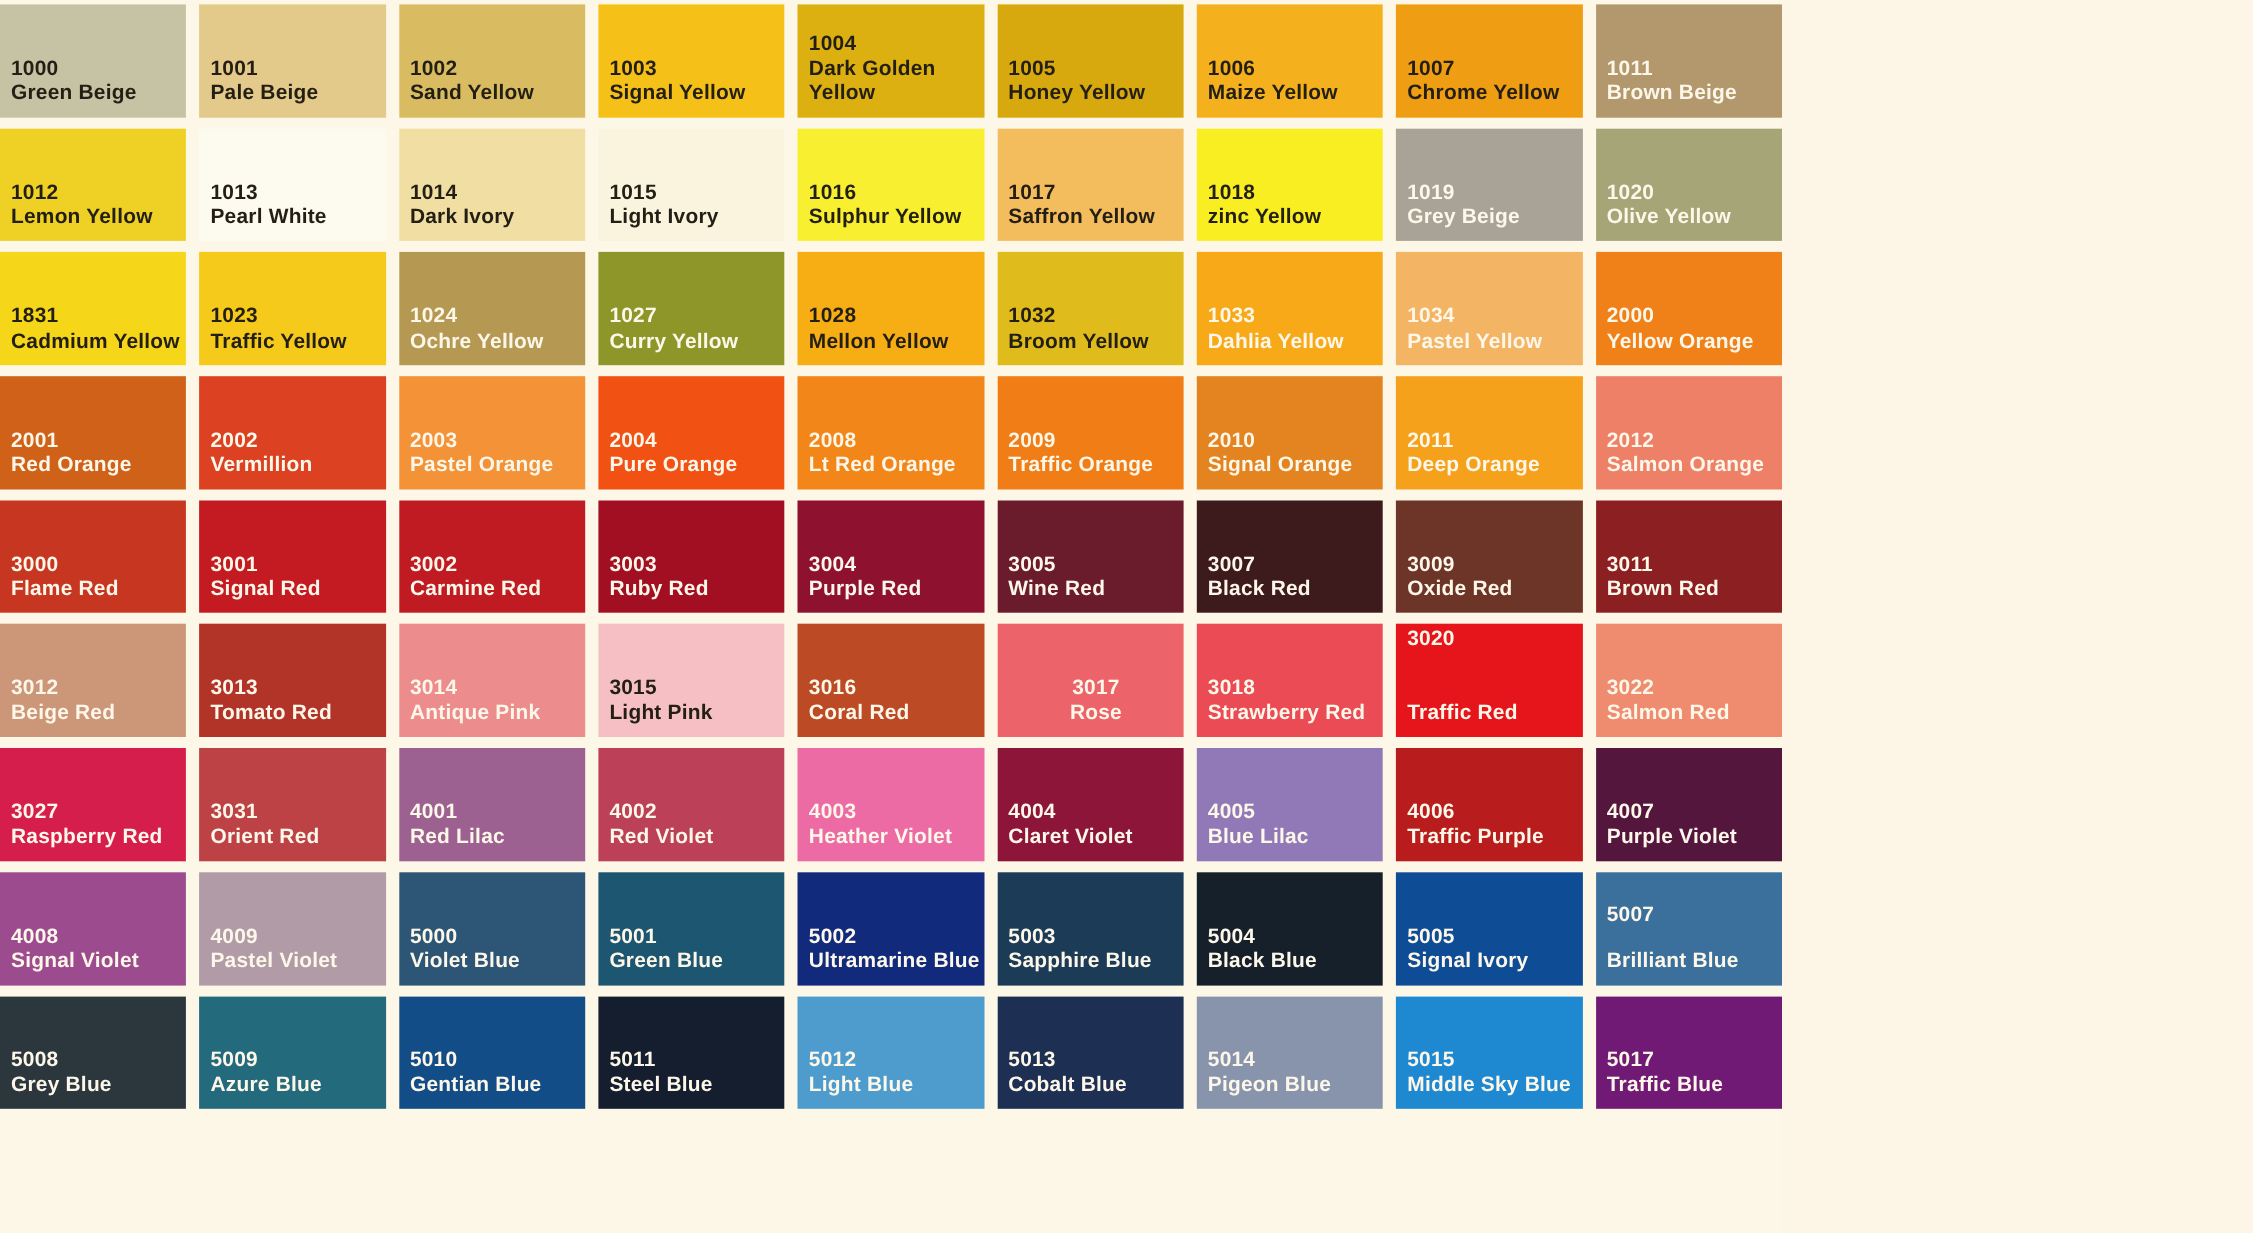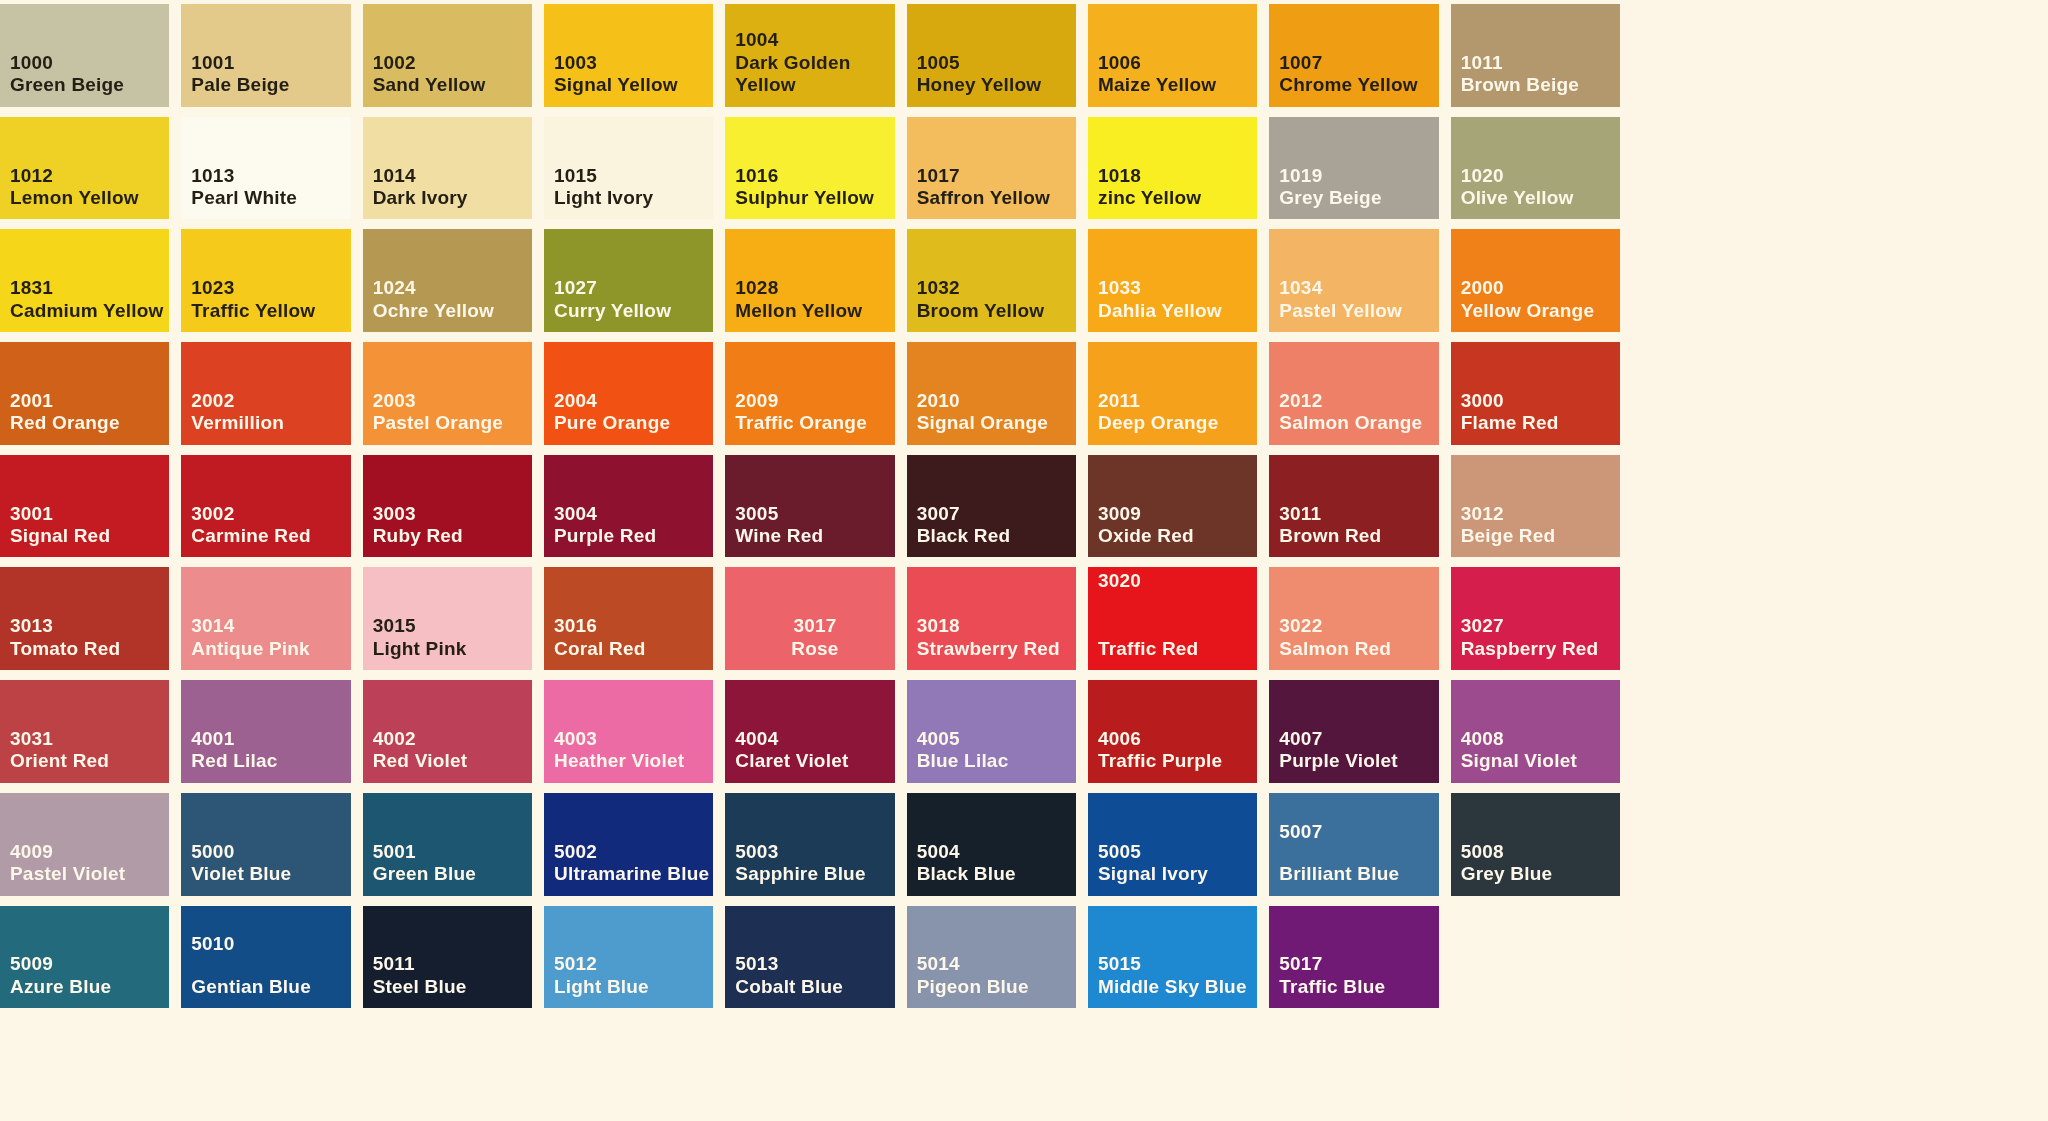--- a/index.html
+++ b/index.html
@@ -172,20 +172,24 @@
       <span class="cname">Vermillion</span>
     </div>
     <div class="swatch light-text" style="background: rgb(243, 146, 55);">
       <span class="code">2003</span>
       <span class="cname">Pastel Orange</span>
     </div>
     <div class="swatch light-text" style="background: rgb(242, 81, 20);">
       <span class="code">2004</span>
       <span class="cname">Pure Orange</span>
     </div>
+    <div class="swatch light-text" style="background: rgb(243, 134, 25);">
+      <span class="code">2008</span>
+      <span class="cname">Lt Red Orange</span>
+    </div>
     <div class="swatch light-text" style="background: rgb(240, 125, 21);">
       <span class="code">2009</span>
       <span class="cname">Traffic Orange</span>
     </div>
     <div class="swatch light-text" style="background: rgb(227, 132, 32);">
       <span class="code">2010</span>
       <span class="cname">Signal Orange</span>
     </div>
     <div class="swatch light-text" style="background: rgb(245, 161, 28);">
       <span class="code">2011</span>
@@ -340,21 +344,21 @@
       <span class="cname">Brilliant Blue</span>
     </div>
     <div class="swatch light-text" style="background: rgb(43, 55, 61);">
       <span class="code">5008</span>
       <span class="cname">Grey Blue</span>
     </div>
     <div class="swatch light-text" style="background: rgb(35, 106, 124);">
       <span class="code">5009</span>
       <span class="cname">Azure Blue</span>
     </div>
-    <div class="swatch light-text" style="background: rgb(18, 77, 136); gap: 20px;">
+    <div class="swatch light-text" style="background: rgb(18, 77, 136);">
       <span class="code">5010</span>
       <span class="cname">Gentian Blue</span>
     </div>
     <div class="swatch light-text" style="background: rgb(20, 30, 46);">
       <span class="code">5011</span>
       <span class="cname">Steel Blue</span>
     </div>
     <div class="swatch light-text" style="background: rgb(78, 156, 205);">
       <span class="code">5012</span>
       <span class="cname">Light Blue</span>

